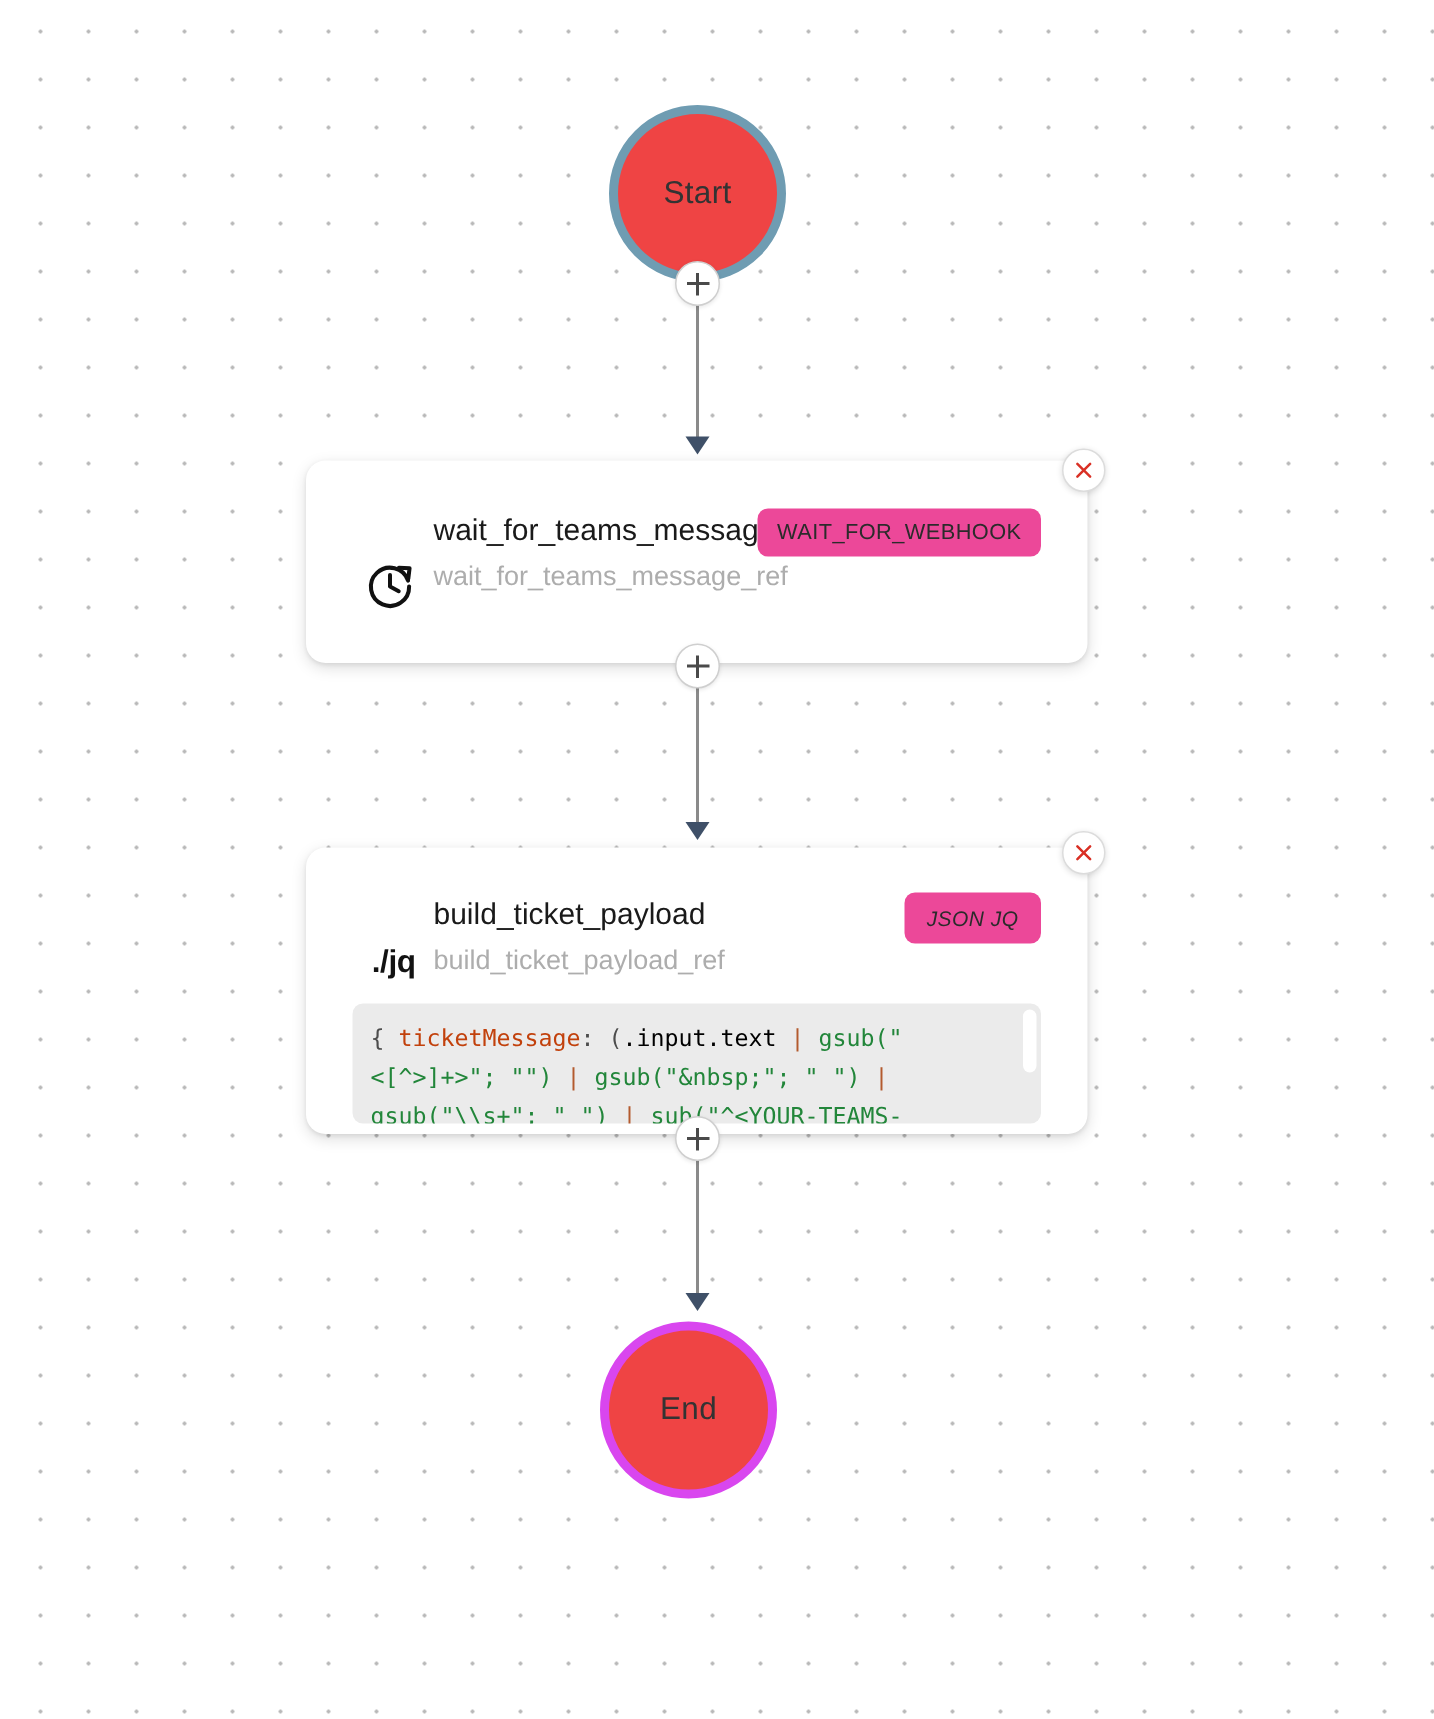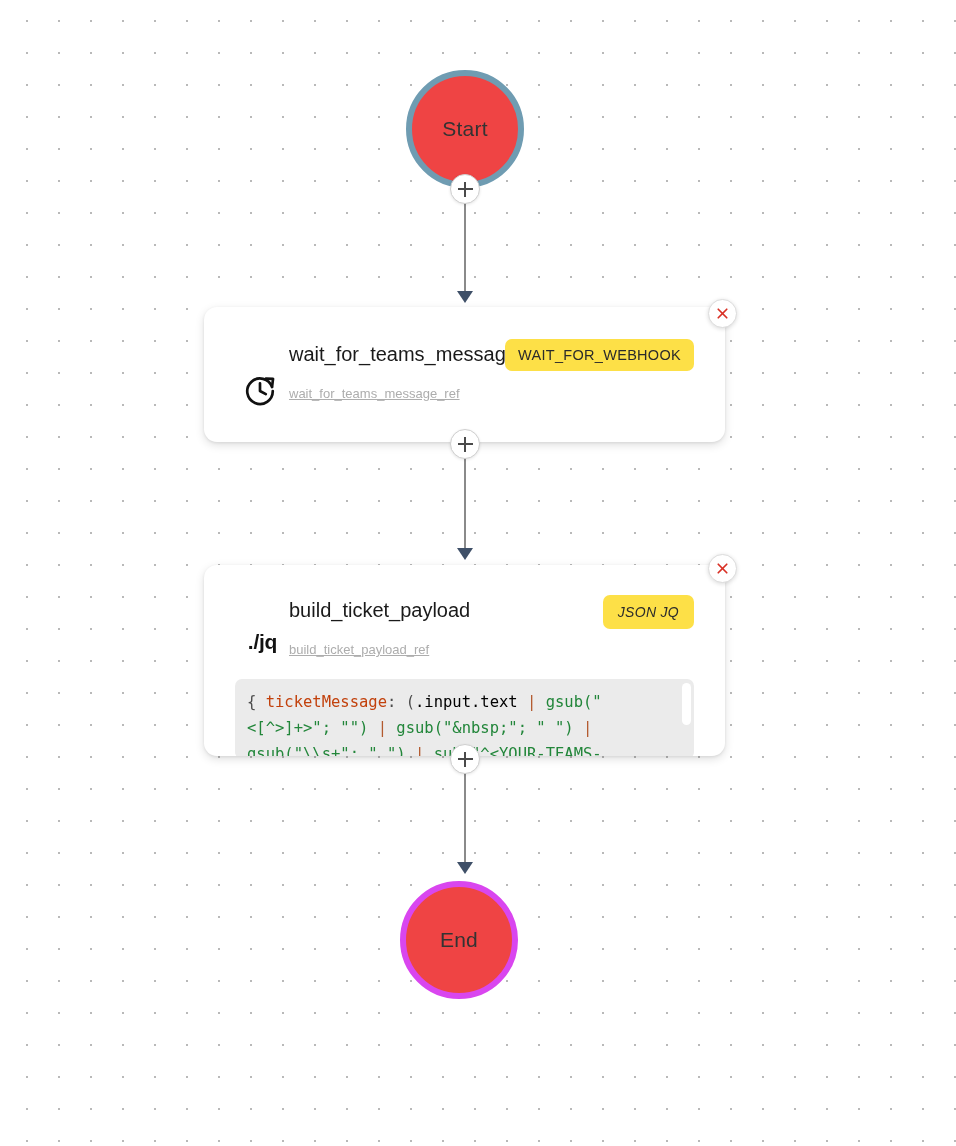--- a/index.html
+++ b/index.html
@@ -134,33 +134,32 @@
   .node-text {
     padding-left: 54px;
   }
   .node-title {
     font-size: 20px;
     color: #1a1a1a;
     line-height: 26px;
     white-space: nowrap;
   }
   .node-subtitle {
-    font-size: 13px;
+    font-size: 18px;
     color: #adadad;
     line-height: 26px;
-    margin-top: 14px;
-    white-space: nowrap;
-    text-decoration: underline;
+    margin-top: 4px;
+    white-space: nowrap;
   }
 
   .node-badge {
     position: absolute;
     top: 32px;
     right: 31px;
-    background: #fde047;
+    background: #ec4899;
     border-radius: 7px;
     padding: 8px 13px;
     font-size: 14.5px;
     color: #2b2b2b;
     letter-spacing: 0.3px;
     white-space: nowrap;
     z-index: 3;
   }
   .node-card.card-2 .node-badge { top: 30px; padding: 9px 15px; font-size: 14px; font-style: italic; }
 

